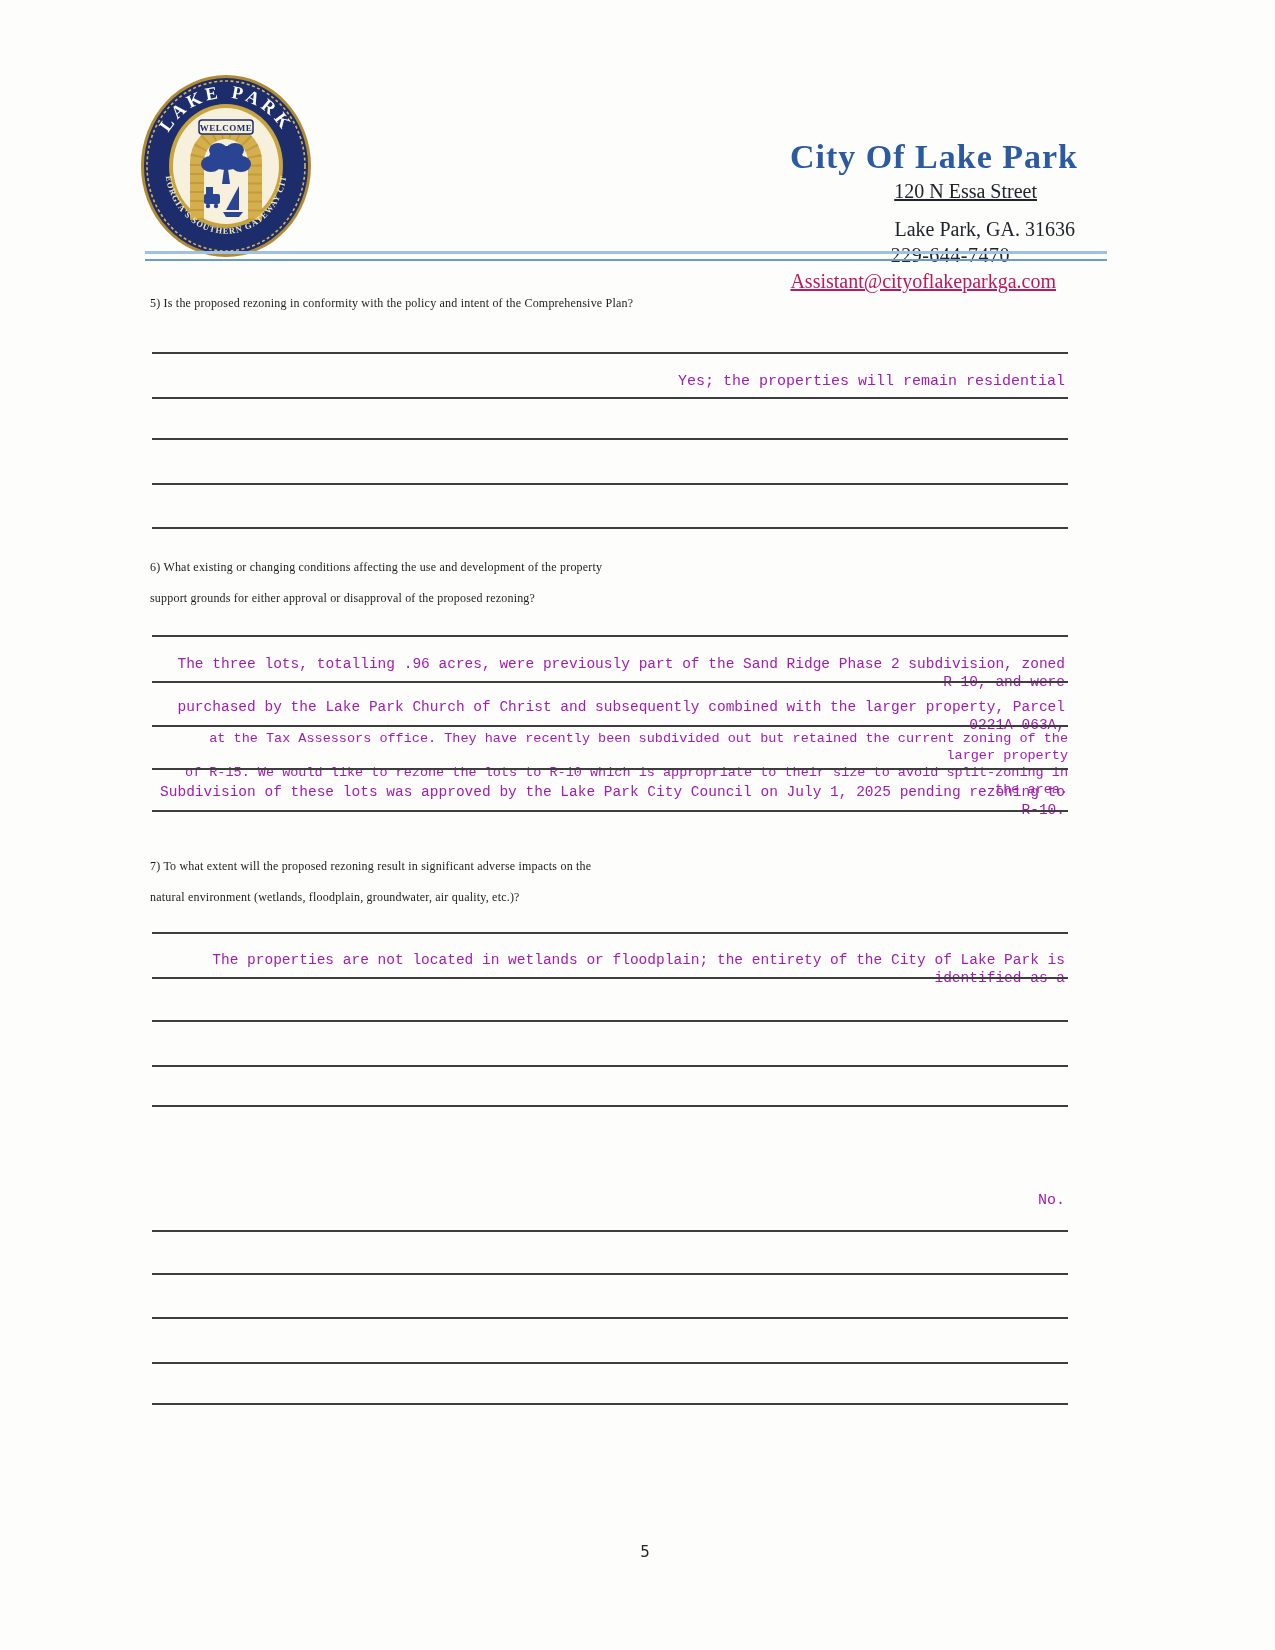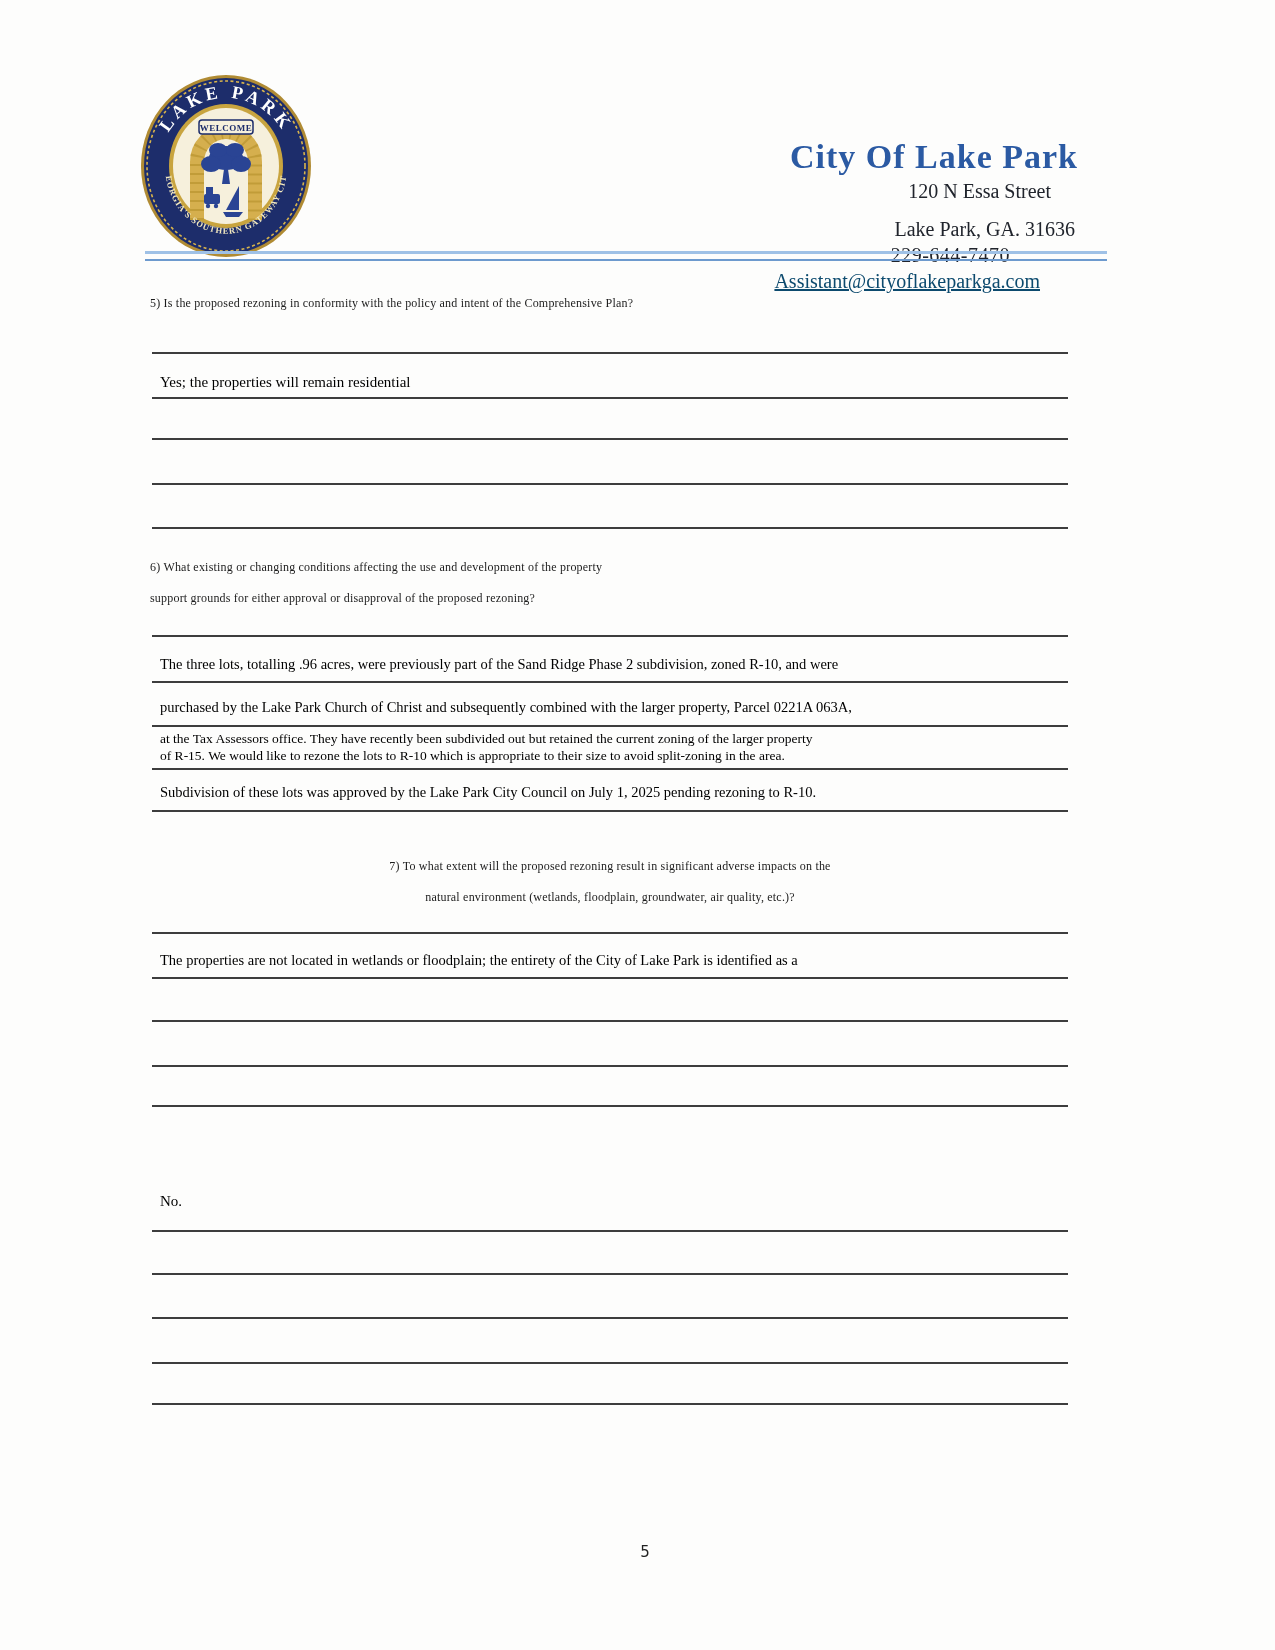--- a/index.html
+++ b/index.html
@@ -15,46 +15,46 @@
   .seal { position:absolute; left:140px; top:74px; width:172px; height:184px; }
   .header-right {
     position:absolute; top:94px; right:197px;
     display:flex; flex-direction:column; align-items:flex-end;
   }
   .city-title {
     font-size:34px; font-weight:bold; letter-spacing:1px;
     color:#2b5aa3; line-height:38px; margin-bottom:2px;margin-top:44px;
   }
   .addr { font-size:20px; line-height:26px; color:#20242c; }
-  .addr1 { margin-right:27px; }
+  .addr1 { margin-right:41px;text-decoration:underline; }
   .addr2 { margin-right:3px;margin-top:12px; }
   .phone { margin-right:68px; letter-spacing:0.5px; }
   .email {
-    font-size:20px; line-height:26px; color:#0c4a6e;
-    text-decoration:underline; margin-right:38px; cursor:pointer;
+    font-size:20px; line-height:26px; color:#be185d;
+    text-decoration:underline; margin-right:22px; cursor:pointer;
   }
   .hr-double-top { position:absolute; left:145px; top:251px; width:962px; height:3px; background:#9fc1e6; }
   .hr-double-bot { position:absolute; left:145px; top:259px; width:962px; height:2px; background:#6d9ace; }
 
   
   .question {
     position:absolute; left:150px;
     font-size:12px; line-height:31px; color:#1c1c1c;
     letter-spacing:0.2px; white-space:pre-line;
   }
   
   .rule {
     position:absolute; left:152px; width:916px; height:0;
     border-top:2px solid #3d3d3d;
   }
   .ans {
     position:absolute; left:160px;
-    font-family:Liberation Serif, serif;
-    font-size:14.5px; line-height:18px; color:#000000;
-    white-space:pre-line; width:905px;
+    font-family:Liberation Mono, monospace;
+    font-size:14.5px; line-height:18px; color:#a21caf;
+    white-space:pre-line; width:905px;text-align:right;
   }
   .ans-dense { font-size:13.5px; line-height:17px; width:908px; }
 
   .page-number {
     position:absolute; left:610px; top:1543px; width:70px; text-align:center;
     font-family:"DejaVu Sans", sans-serif; font-size:15px; color:#222;
   }
 </style>
 </head>
 <body>
@@ -131,21 +131,21 @@
   <div class="ans" style="top:655px">The three lots, totalling .96 acres, were previously part of the Sand Ridge Phase 2 subdivision, zoned R-10, and were</div>
   <div class="rule" style="top:681px"></div>
   <div class="ans" style="top:698px">purchased by the Lake Park Church of Christ and subsequently combined with the larger property, Parcel 0221A 063A,</div>
   <div class="rule" style="top:725px"></div>
   <div class="ans ans-dense" style="top:730px">at the Tax Assessors office. They have recently been subdivided out but retained the current zoning of the larger property
 of R-15. We would like to rezone the lots to R-10 which is appropriate to their size to avoid split-zoning in the area.</div>
   <div class="rule" style="top:768px"></div>
   <div class="ans" style="top:783px">Subdivision of these lots was approved by the Lake Park City Council on July 1, 2025 pending rezoning to R-10.</div>
   <div class="rule" style="top:810px"></div>
 
-  <div class="question" style="top:851px; width:920px;text-align:center;">7) To what extent will the proposed rezoning result in significant adverse impacts on the
+  <div class="question" style="top:851px; width:920px;">7) To what extent will the proposed rezoning result in significant adverse impacts on the
 natural environment (wetlands, floodplain, groundwater, air quality, etc.)?</div>
   <div class="rule" style="top:932px"></div>
   <div class="ans" style="top:951px">The properties are not located in wetlands or floodplain; the entirety of the City of Lake Park is identified as a</div>
   <div class="rule" style="top:977px"></div>
   <div class="rule" style="top:1020px"></div>
   <div class="rule" style="top:1065px"></div>
   <div class="rule" style="top:1105px"></div>
 
   <div class="rule" style="top:1230px"></div>
   <div class="ans" style="top:1192px; font-size:15px;">No.</div>

